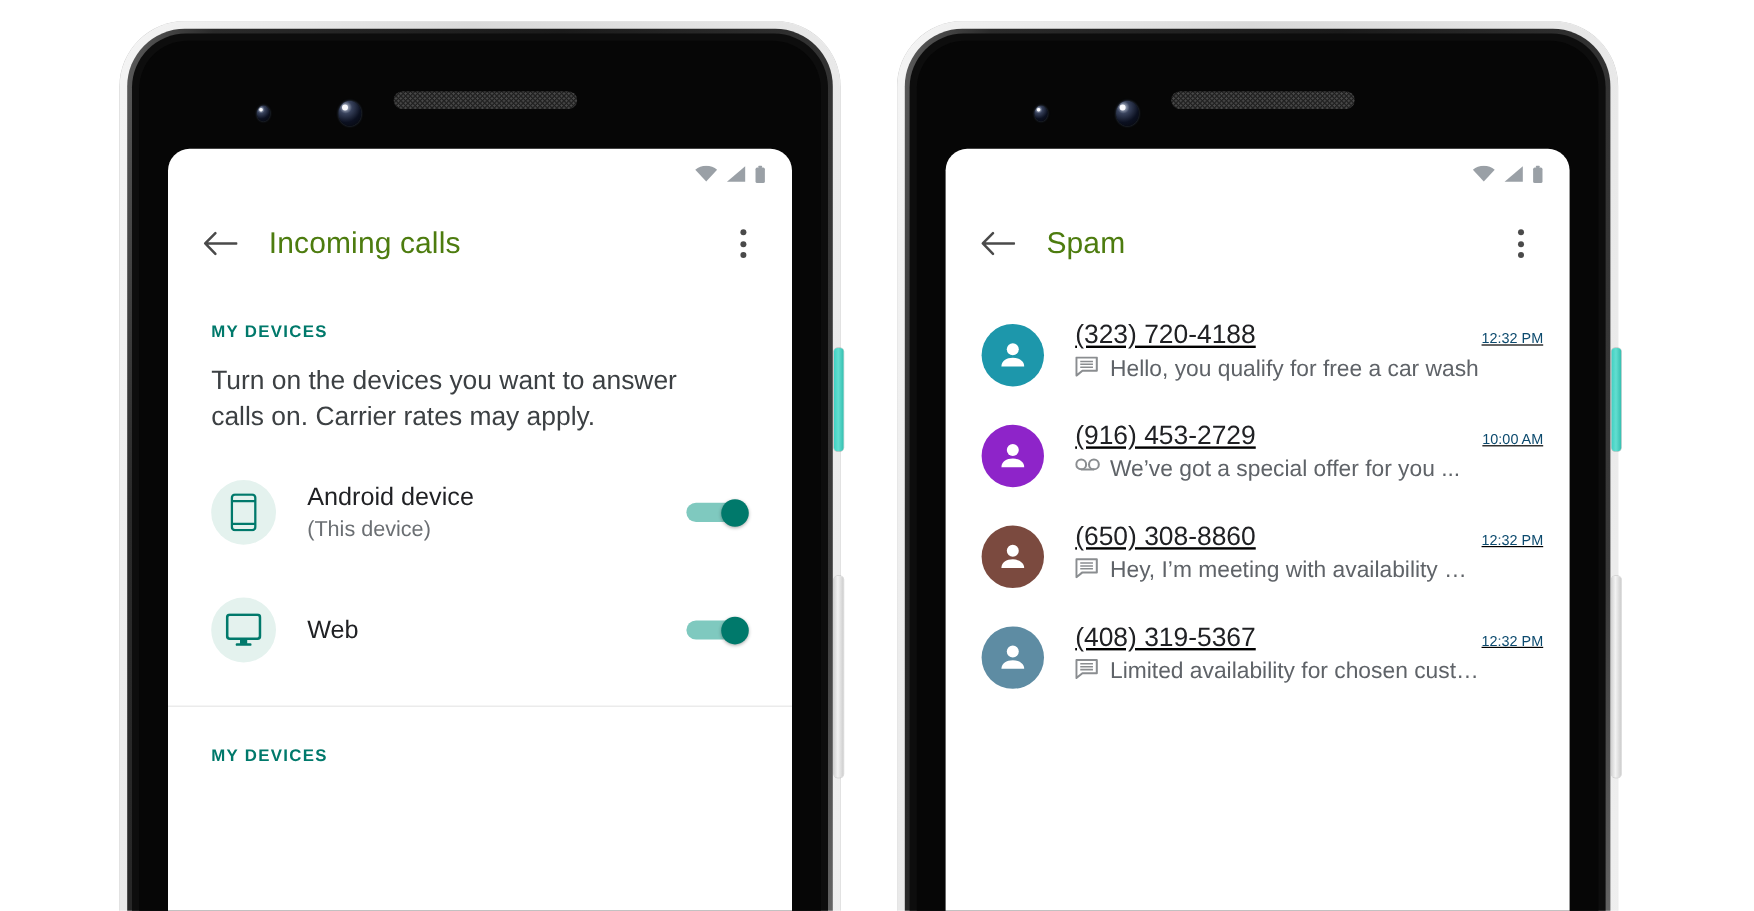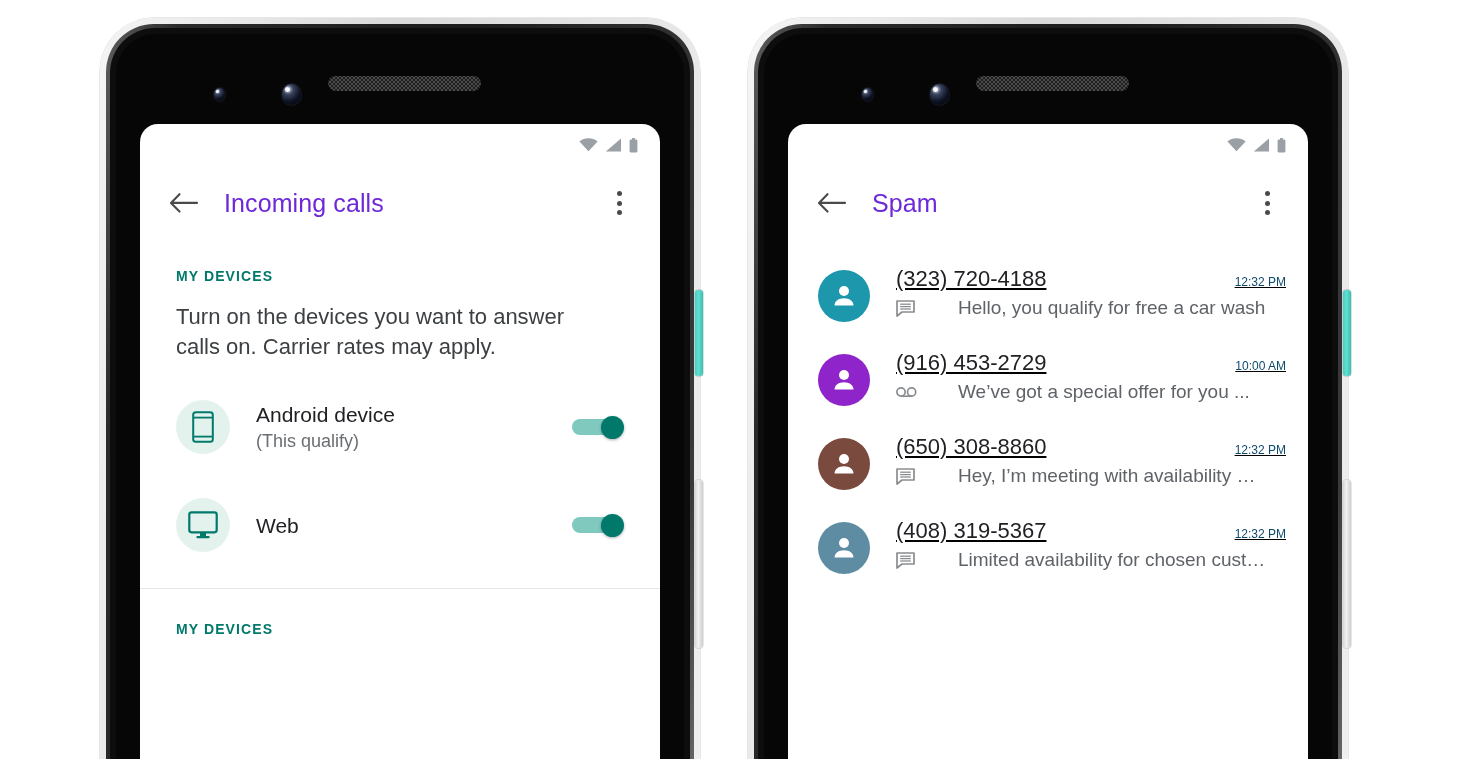--- a/index.html
+++ b/index.html
@@ -91,21 +91,21 @@
   .ico-wifi { width: 19px; height: 14px; position: relative; }
   .ico-wifi svg, .ico-sig svg, .ico-bat svg { display: block; }
 
   
   .appbar { height: 86px; display: flex; align-items: center; padding: 0 24px 0 22px; }
   .back-btn {
     width: 42px; height: 42px; display: flex; align-items: center; justify-content: center;
     cursor: pointer; flex: 0 0 auto;
   }
   .appbar-title {
-    font-size: 25px; color: #6d28d9; margin-left: 20px; flex: 1 1 auto;
+    font-size: 25px; color: #4d7c0f; margin-left: 20px; flex: 1 1 auto;
     letter-spacing: .1px; white-space: nowrap;
   }
   .menu-btn {
     width: 34px; height: 42px; display: flex; flex-direction: column;
     align-items: center; justify-content: center; gap: 4.5px; cursor: pointer; flex: 0 0 auto;
   }
   .menu-btn i { width: 5px; height: 5px; border-radius: 50%; background: #4a4a4a; display:block; }
 
   
   .section-head {
@@ -148,21 +148,21 @@
   .spam-list { padding-top: 6px; }
   .spam-row { display: flex; align-items: flex-start; padding: 14px 22px 14px 30px; cursor: pointer; }
   .avatar {
     width: 52px; height: 52px; border-radius: 50%; flex: 0 0 auto;
     display: flex; align-items: center; justify-content: center; margin-top: 4px;
   }
   .spam-body { flex: 1 1 auto; margin-left: 26px; min-width: 0; }
   .spam-line1 { display: flex; align-items: baseline; text-decoration: underline; }
   .spam-num { font-size: 22px; color: #202124; flex: 1 1 auto; white-space: nowrap; }
   .spam-time { font-size: 12px; color: #0c4a6e; flex: 0 0 auto; margin-left: 10px; white-space: nowrap; }
-  .spam-line2 { display: flex; align-items: center; margin-top: 5px; gap: 33px; }
+  .spam-line2 { display: flex; align-items: flex-start; margin-top: 5px; }
   .spam-sub-ico { width: 22px; flex: 0 0 auto; display: flex; align-items: center; }
   .spam-sub {
     font-size: 19px; color: #5f6368; margin-left: 7px;
     white-space: nowrap; overflow: hidden; text-overflow: ellipsis;
   }
 </style>
 </head>
 <body>
 
 <div class="stage">
@@ -222,21 +222,21 @@
           <div class="dev-row">
             <div class="dev-icon">
               <svg width="22" height="32" viewBox="0 0 22 32">
                 <rect x="1.2" y="1.2" width="19.6" height="29.6" rx="2.6" fill="none" stroke="#00796b" stroke-width="2"></rect>
                 <line x1="1.2" y1="6.6" x2="20.8" y2="6.6" stroke="#00796b" stroke-width="1.8"></line>
                 <line x1="1.2" y1="25.6" x2="20.8" y2="25.6" stroke="#00796b" stroke-width="1.8"></line>
               </svg>
             </div>
             <div class="dev-text">
               <div class="dev-title">Android device</div>
-              <div class="dev-sub">(This qualify)</div>
+              <div class="dev-sub">(This device)</div>
             </div>
             <div class="toggle">
               <span class="track"></span>
                 <span class="knob"></span>
             </div>
           </div>
 
 
           <div class="dev-row">
             <div class="dev-icon">

